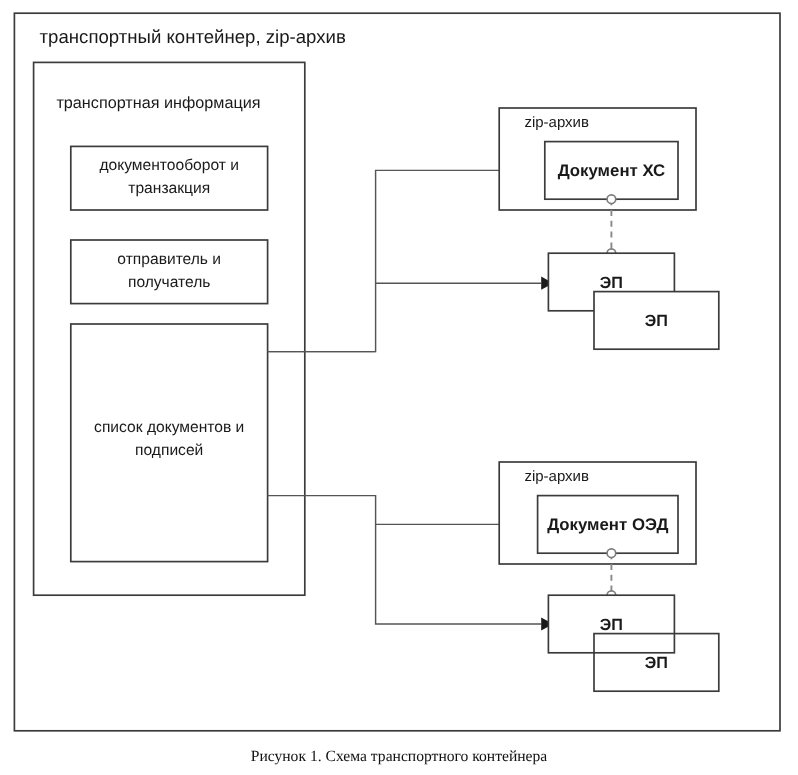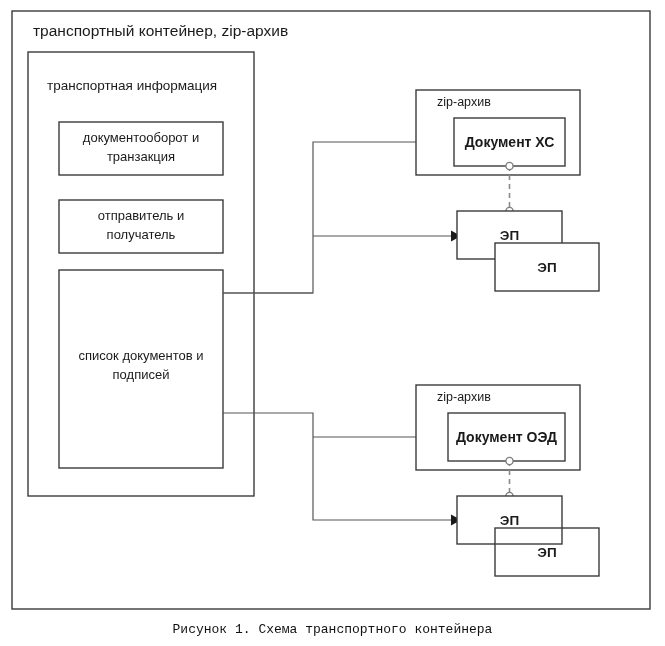--- a/index.html
+++ b/index.html
@@ -74,21 +74,21 @@
   }
   .t-zip {
     font-size: 12.5px;
   }
   .caption {
     position: absolute;
     left: 0;
     top: 622px;
     width: 665px;
     text-align: center;
-    font-family: Liberation Mono, monospace;
+    font-family: Liberation Serif, serif;
     font-size: 13px;
     color: #111111;
   }
 </style>
 </head>
 <body>
 
 <div id="diagram-root">
   <svg width="665" height="646" viewBox="0 0 665 646" xmlns="http://www.w3.org/2000/svg">
 

